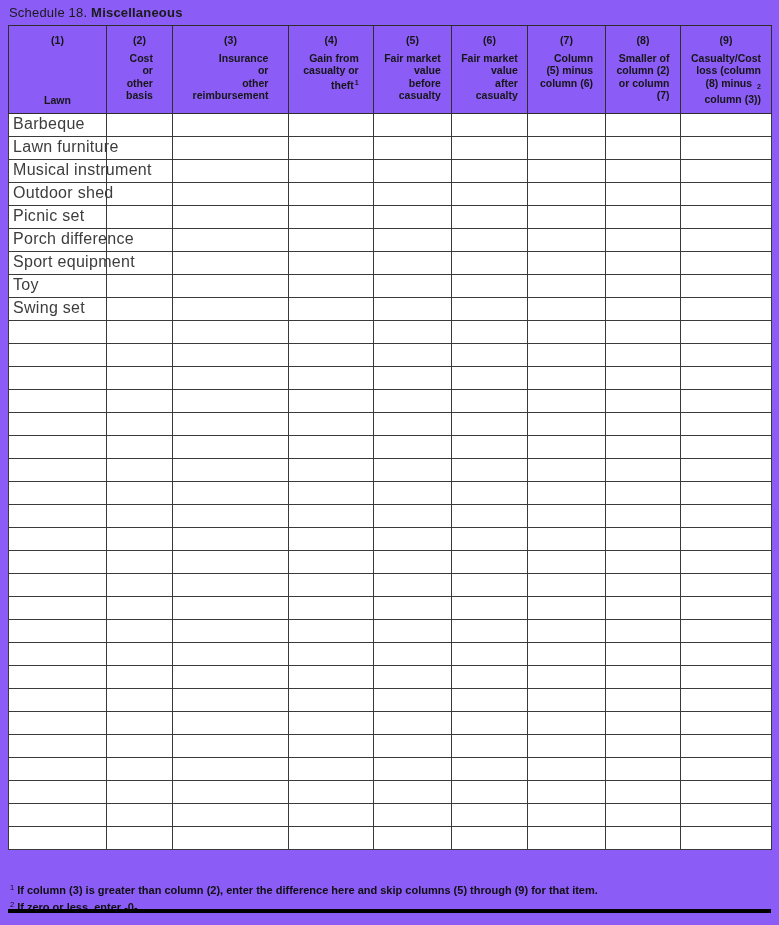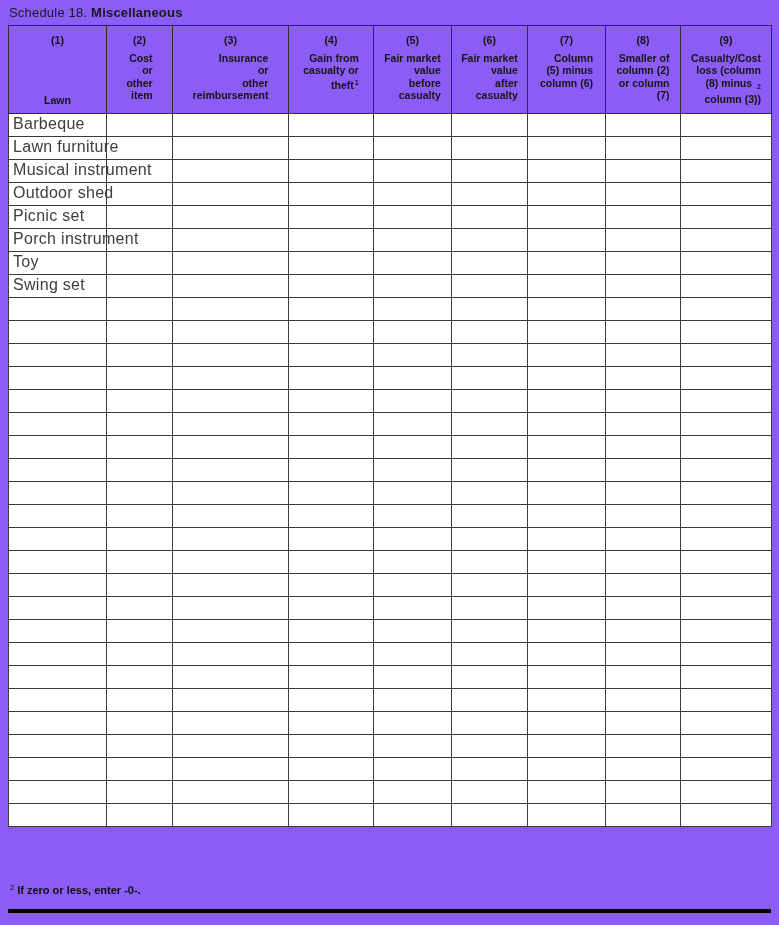--- a/index.html
+++ b/index.html
@@ -122,21 +122,21 @@
               </div>
             </div>
           </th>
           <th>
             <div class="hcell">
               <div>(2)</div>
               <div class="hdesc">
                 <div>Cost</div>
                 <div>or</div>
                 <div>other</div>
-                <div>item</div>
+                <div>basis</div>
               </div>
             </div>
           </th>
           <th>
             <div class="hcell">
               <div>(3)</div>
               <div class="hdesc">
                 <div>Insurance</div>
                 <div>or</div>
                 <div>other</div>
@@ -260,21 +260,32 @@
           <td></td>
           <td></td>
           <td></td>
           <td></td>
           <td></td>
           <td></td>
           <td></td>
           <td></td>
         </tr>
         <tr>
-          <td><span class="item-text">Porch instrument</span></td>
+          <td><span class="item-text">Porch difference</span></td>
+          <td></td>
+          <td></td>
+          <td></td>
+          <td></td>
+          <td></td>
+          <td></td>
+          <td></td>
+          <td></td>
+        </tr>
+        <tr>
+          <td><span class="item-text">Sport equipment</span></td>
           <td></td>
           <td></td>
           <td></td>
           <td></td>
           <td></td>
           <td></td>
           <td></td>
           <td></td>
         </tr>
         <tr>
@@ -549,20 +560,23 @@
           <td></td>
           <td></td>
           <td></td>
           <td></td>
           <td></td>
         </tr>
       </tbody>
   </table>
 
   <div class="footnotes">
+    <div class="fnline">
+      <sup class="fnmark">1</sup><span>If column (3) is greater than column (2), enter the difference here and skip columns (5) through (9) for that item.</span>
+    </div>
     <div class="fnline">
       <sup class="fnmark">2</sup><span>If zero or less, enter -0-.</span>
     </div>
   </div>
 
   <div class="bottom-rule"></div>
 
 </div>
 
 </body></html>

